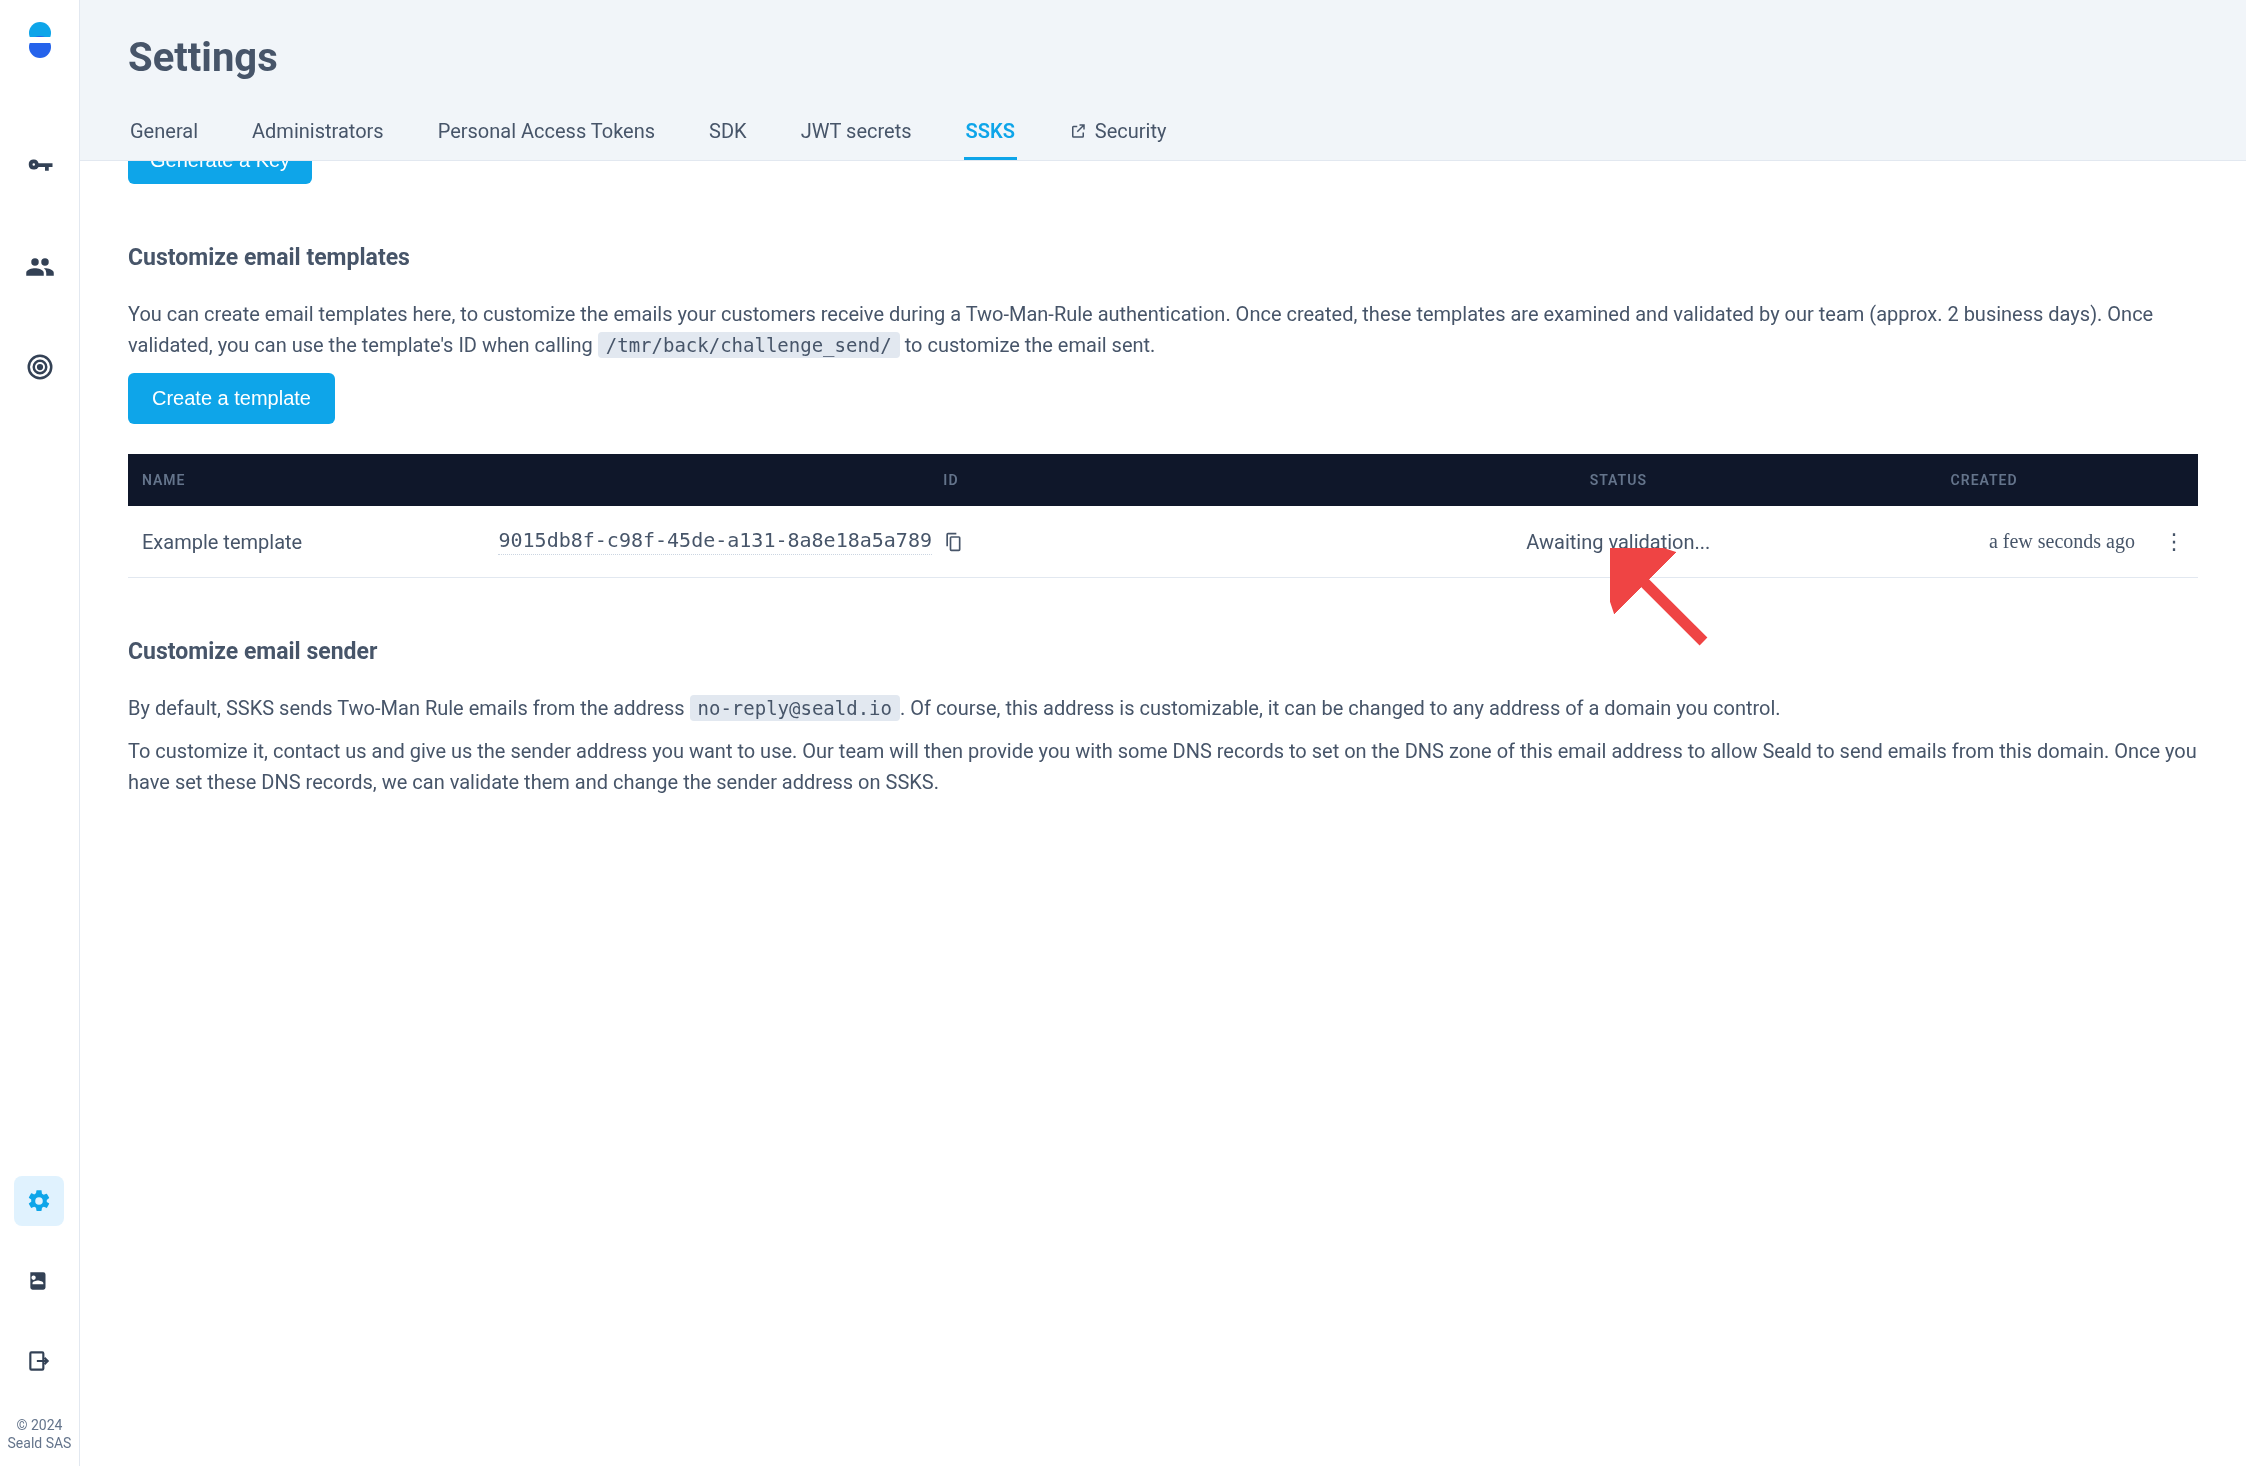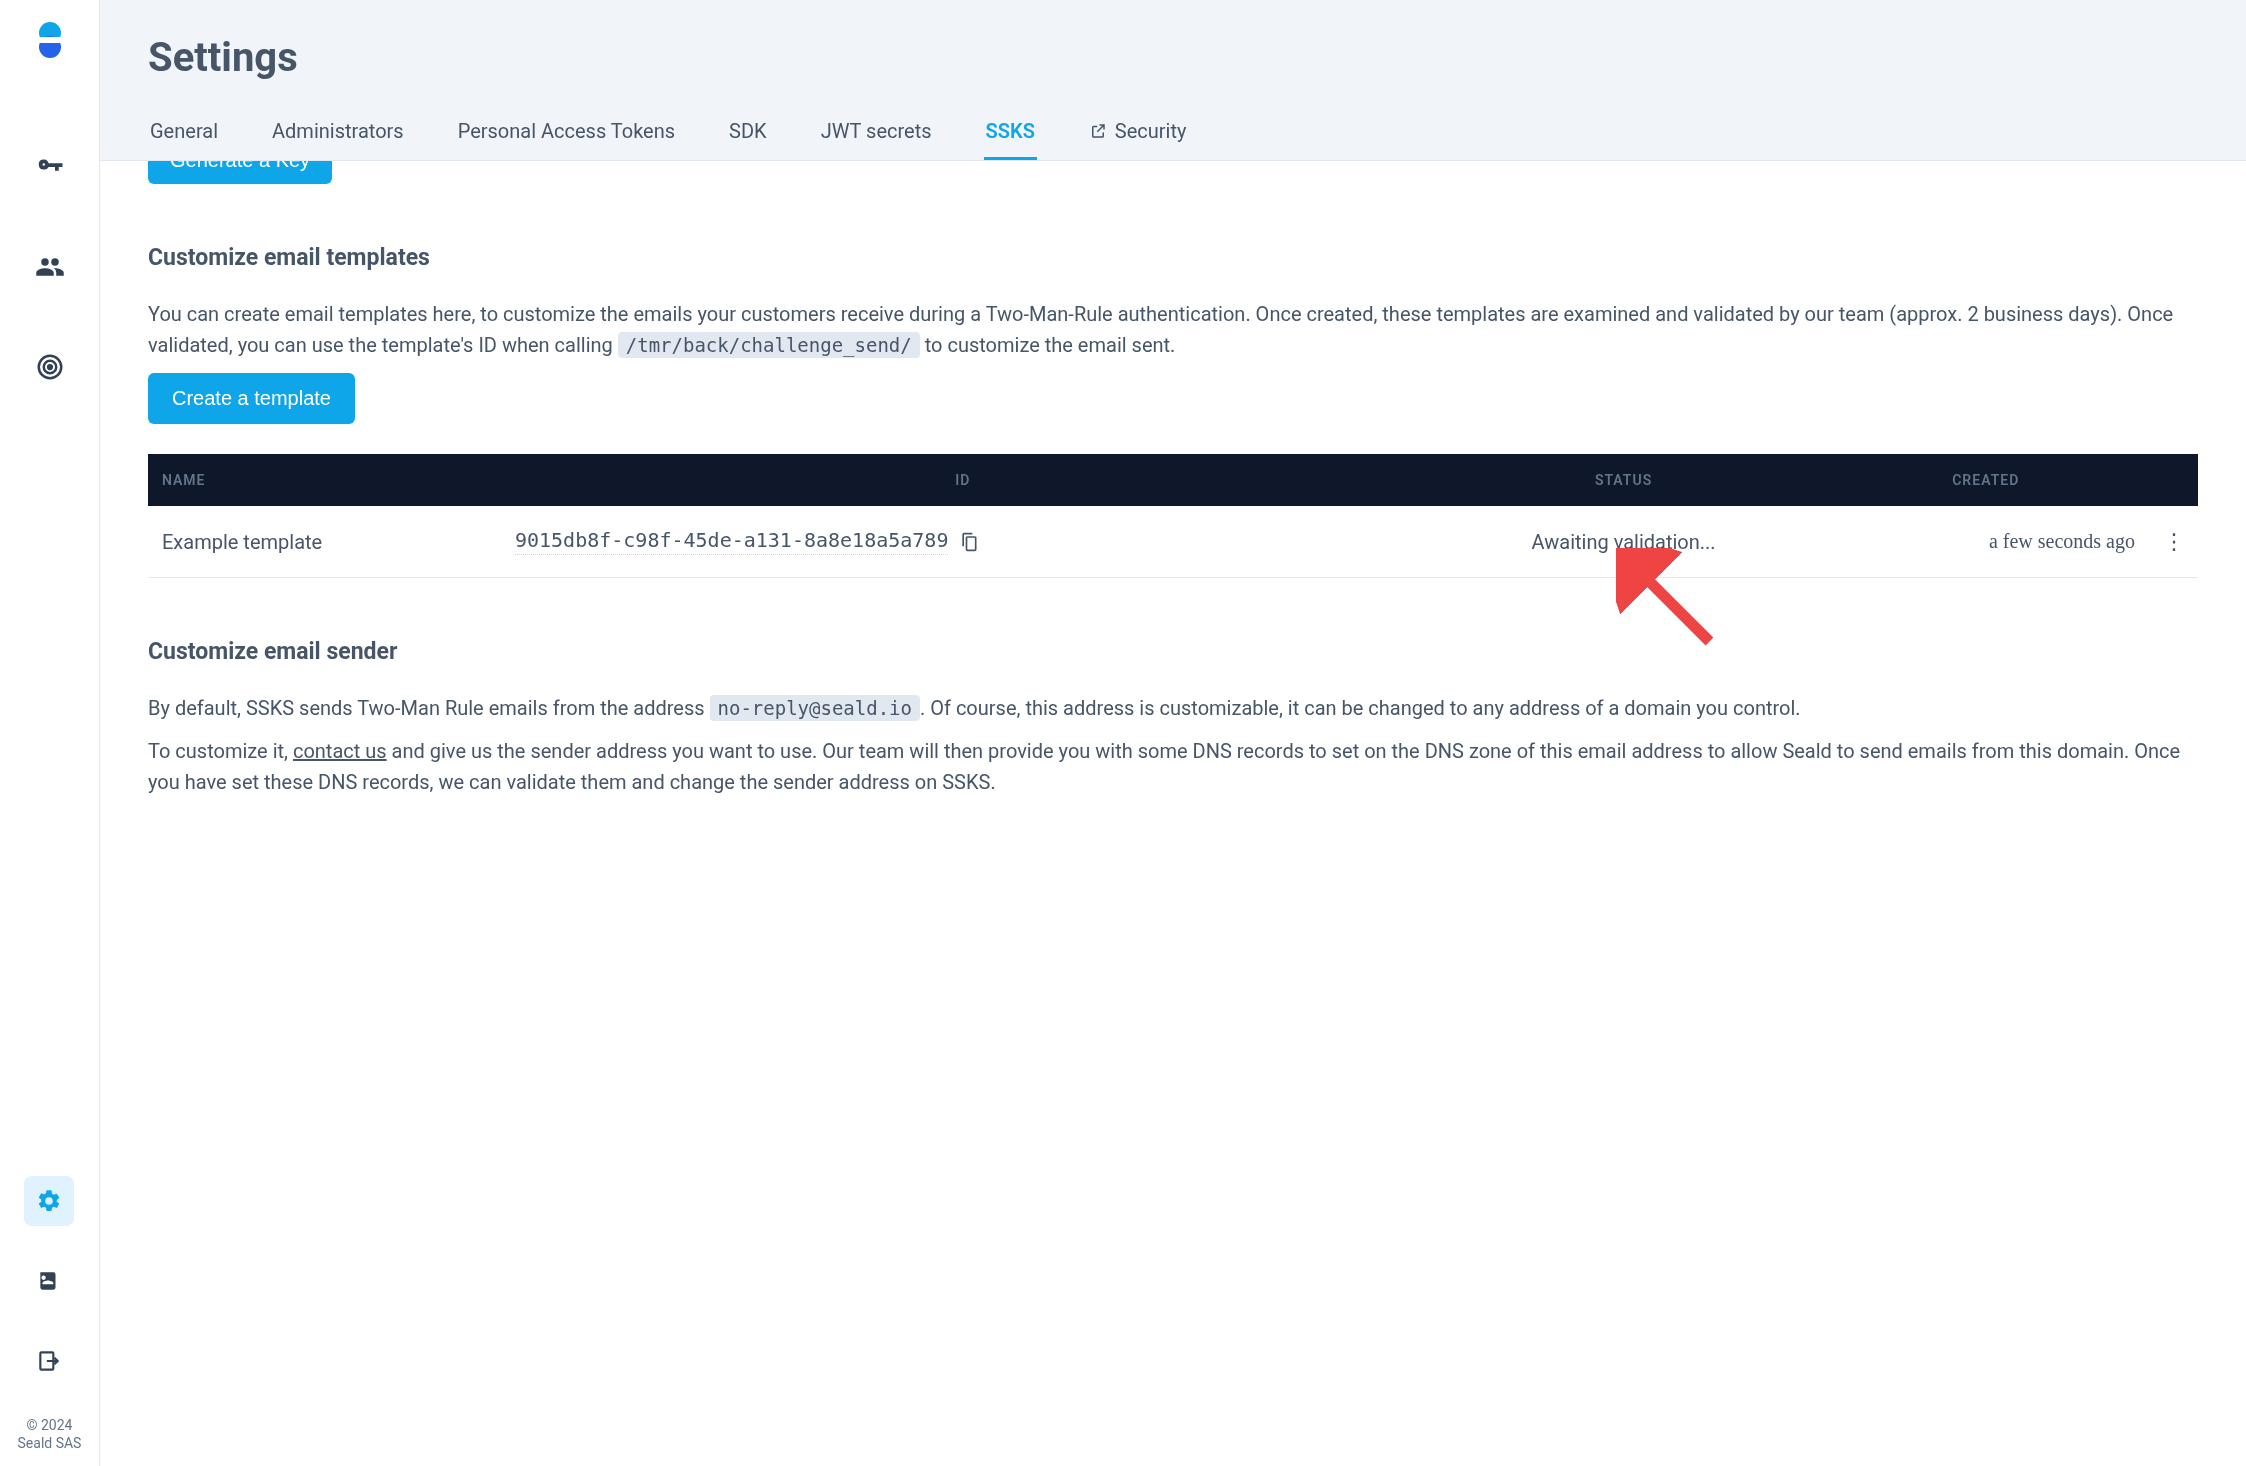--- a/index.html
+++ b/index.html
@@ -1,21 +1,21 @@
 <!DOCTYPE html>
 <html><head>
 <meta charset="utf-8">
 <style>
   * { box-sizing: border-box; margin: 0; padding: 0; }
   html, body { height: 100%; width: 100%; font-family: -apple-system, BlinkMacSystemFont, "Segoe UI", Roboto, sans-serif; }
   body { display: flex; background: #fff; color: #334155; font-size: 19px; }
 
   
   .sidebar {
-    width: 100px;
+    width: 80px;
     flex-shrink: 0;
     border-right: 1px solid #e2e8f0;
     display: flex;
     flex-direction: column;
     align-items: center;
     padding-top: 18px;
     background: #fff;
   }
   .logo { width: 44px; height: 44px; margin-bottom: 80px; }
   .sidebar-icons { display: flex; flex-direction: column; align-items: center; gap: 50px; flex: 1; }
@@ -34,21 +34,21 @@
   .ext-icon { width:18px; height:18px; }
 
   .content { flex:1; overflow:auto; padding: 0 48px 40px 48px; }
 
   .partial-btn-row { margin-top:-12px; }
   .partial-btn { background:#0ea5e9; color:#fff; border:none; border-radius:6px; padding:12px 22px; font-size:20px; cursor:pointer; overflow:hidden; height:28px; display:inline-flex; align-items:flex-end;}
 
   h3.section-title { font-size:23px; font-weight:700; color:#475569; margin-top:60px; margin-bottom:28px;}
   p.desc { font-size:20px; line-height:1.55; color:#475569; margin-bottom:12px;}
   code.inline { background:#e2e8f0; padding:2px 8px; border-radius:4px; font-family: ui-monospace, Menlo, Consolas, monospace; font-size:19px; color:#475569;}
-  a.link { color:#475569; text-decoration:underline; cursor:pointer;}
+  a.link { color:#475569; cursor:pointer;}
 
   .right-btn-row { display:flex; margin-top:10px; margin-bottom:30px;}
   .primary-btn { background:#0ea5e9; color:#fff; border:none; border-radius:6px; padding:14px 24px; font-size:20px; cursor:pointer;}
 
   
   .tbl { width:100%; border-collapse:collapse; }
   .tbl thead th { background:#0f172a; text-align:left; font-size:14px; letter-spacing:1px; color:#64748b; font-weight:600; padding:18px 14px; }
   .tbl thead th.c-id { text-align:center; }
   .tbl thead th.c-status { text-align:center; }
   .tbl thead th.c-created { text-align:center; }

